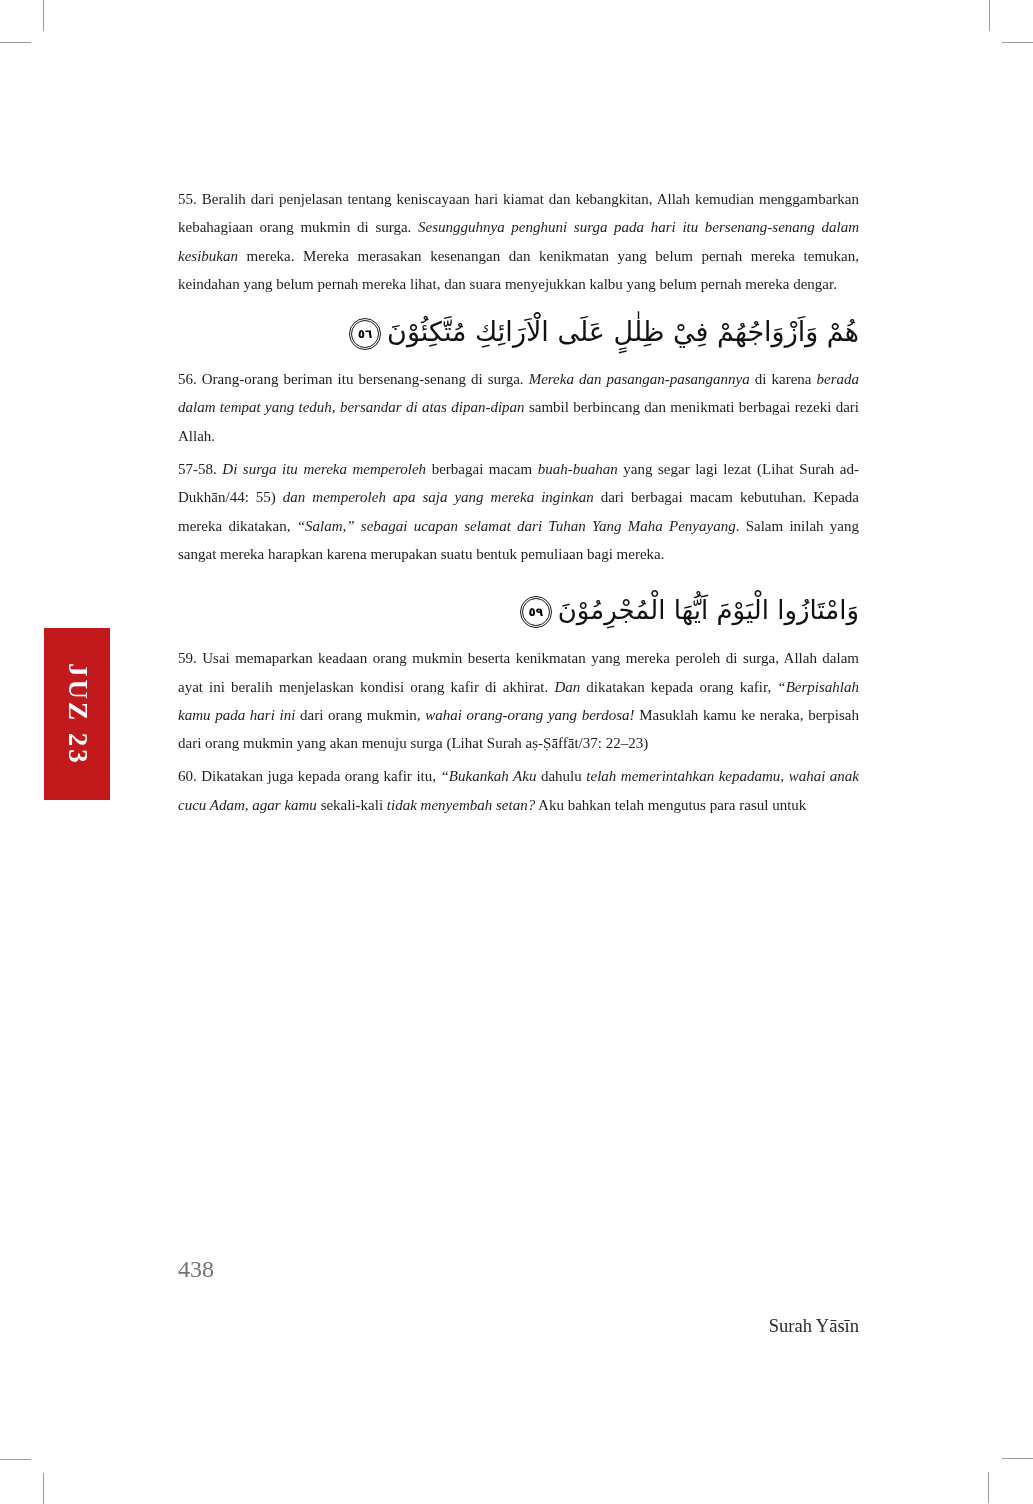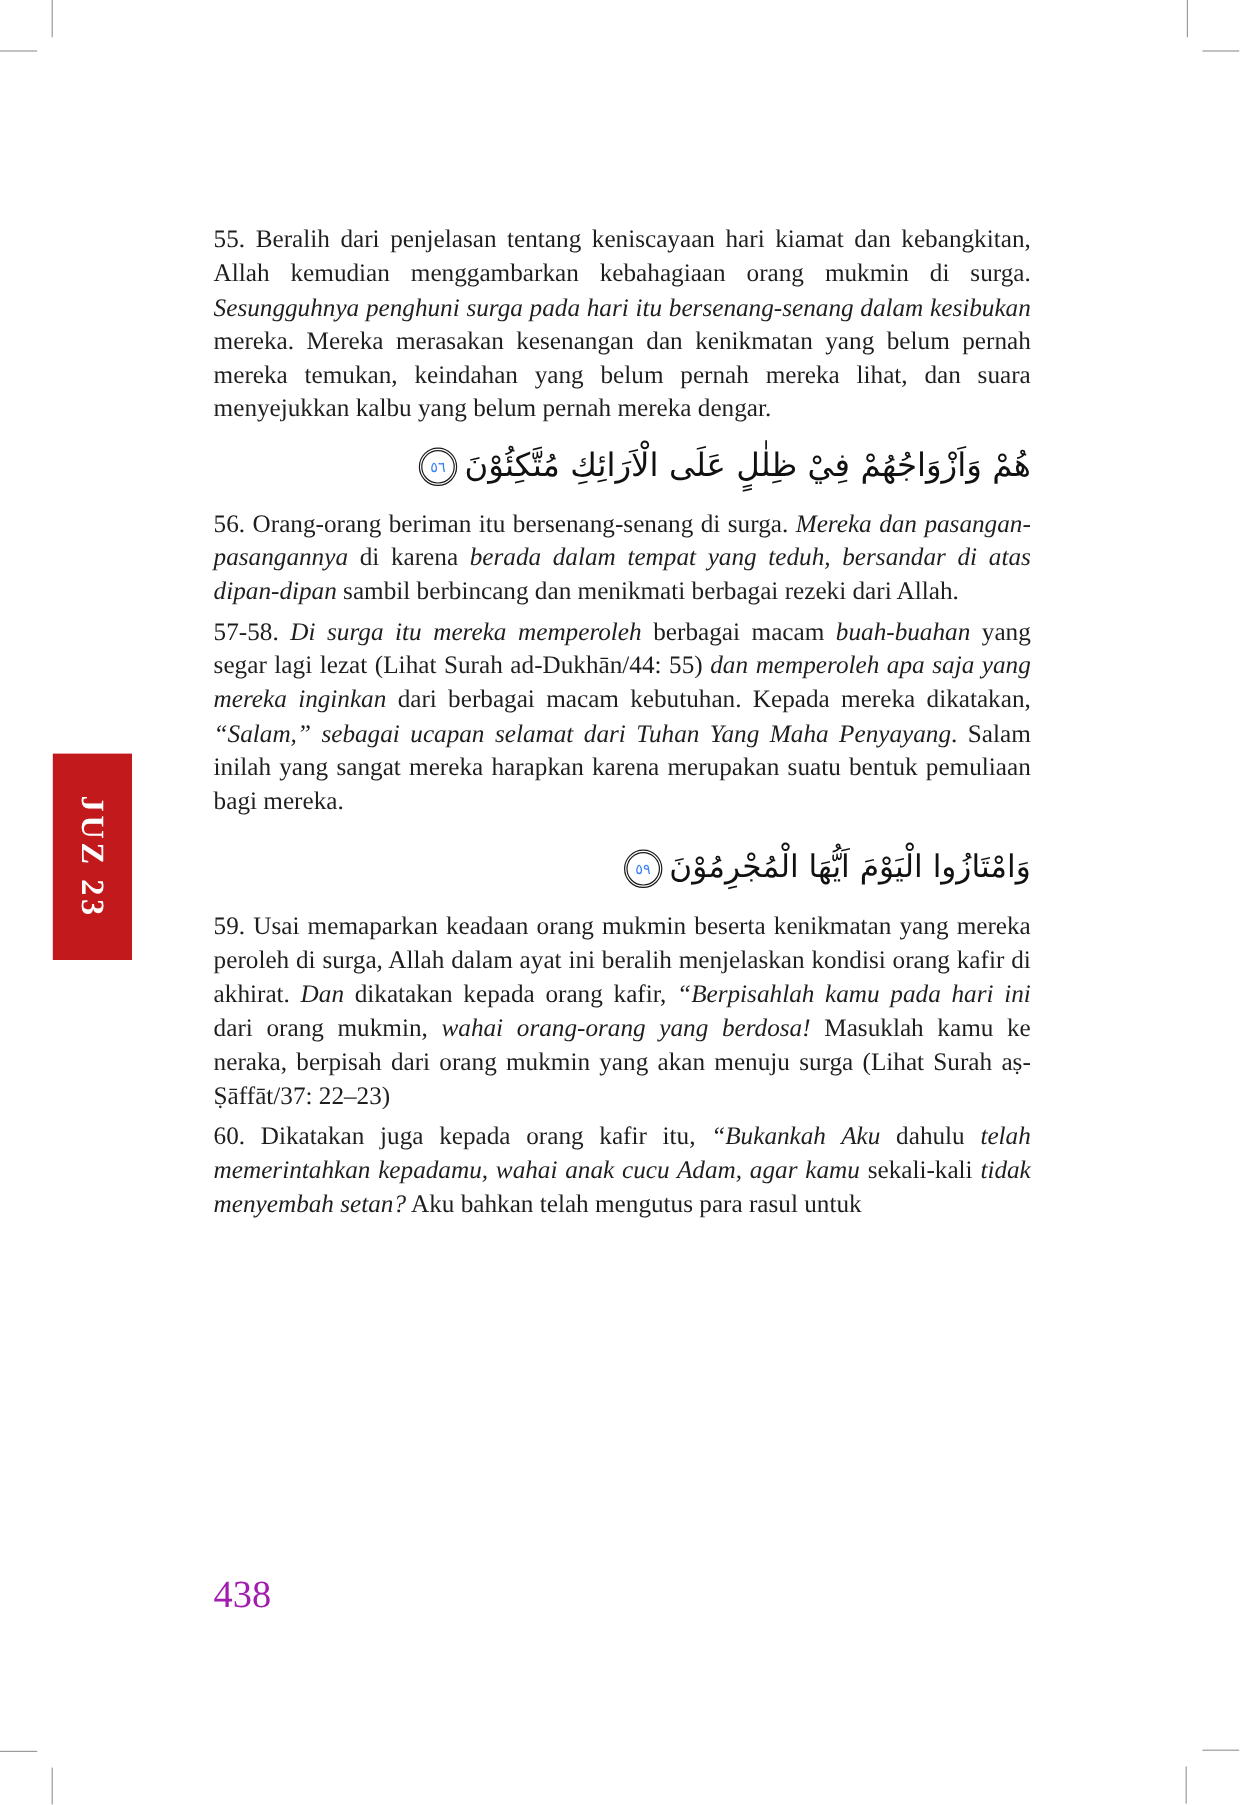--- a/index.html
+++ b/index.html
@@ -30,21 +30,21 @@
     letter-spacing:3px;
     font-family:"Liberation Serif", serif;
     white-space:nowrap;
   }
 
   
   .content{
     position:absolute;left:178px;top:185px;width:681px;
   }
   .para{
-    font-size:21px;
+    font-size:15px;
     line-height:28.3px;
     text-align:justify;
   }
   .para .it{font-style:italic;}
   .section-heading{
     font-size:21.5px;
     font-weight:bold;
     margin-top:46px;
     text-align:left;
   }
@@ -61,32 +61,33 @@
   .ayah-marker{
     display:inline-flex;
     align-items:center;justify-content:center;
     width:26px;height:26px;
     border:3px double #1a1a1a;
     border-radius:50%;
     font-size:12px;
     line-height:1;
     margin:0 6px;
     vertical-align:middle;
-    color:#3b82f6;
+    color:#000000;
+    font-weight:bold;
   }
   .ar-1{margin-top:6px;font-size:27px;line-height:56px;}
   .ar-2{margin-top:5px;font-size:26px;line-height:60px;}
   .ar-3{margin-top:13px;font-size:26px;line-height:58px;}
   .ar-4{margin-top:8px;font-size:24px;line-height:62px;}
   .p-after-arabic{margin-top:5px;}
 
   
   .footer-pagenum{
-    position:absolute;left:178px;top:1310px;
-    font-size:32px;color:#a21caf;
+    position:absolute;left:178px;top:1256px;
+    font-size:24px;color:#737373;
   }
   .footer-surah{
     position:absolute;top:1316px;left:178px;width:681px;
     text-align:right;
     font-size:18.5px;color:#2a2a2a;
   }
 </style>
 </head>
 <body>
 
@@ -120,14 +121,15 @@
     <div class="arabic-line ar-3"><span class="ar-text">وَامْتَازُوا الْيَوْمَ اَيُّهَا الْمُجْرِمُوْنَ</span><span class="ayah-marker">٥٩</span></div>
 
     <div class="para p-after-arabic"><span>59. Usai memaparkan keadaan orang mukmin beserta kenikmatan yang mereka peroleh di surga, Allah dalam ayat ini beralih menjelaskan kondisi orang kafir di akhirat. </span><span class="it">Dan</span><span> dikatakan kepada orang kafir, </span><span class="it">“Berpisahlah kamu pada hari ini</span><span> dari orang mukmin, </span><span class="it">wahai orang-orang yang berdosa!</span><span> Masuklah kamu ke neraka, berpisah dari orang mukmin yang akan menuju surga (Lihat Surah aṣ-Ṣāffāt/37: 22–23)</span></div>
 
 
     <div class="para p-after-arabic"><span>60. Dikatakan juga kepada orang kafir itu, </span><span class="it">“Bukankah Aku</span><span> dahulu </span><span class="it">telah memerintahkan kepadamu, wahai anak cucu Adam, agar kamu</span><span> sekali-kali </span><span class="it">tidak menyembah setan?</span><span> Aku bahkan telah mengutus para rasul untuk</span></div>
 
   </div>
 
   <div class="footer-pagenum">438</div>
+  <div class="footer-surah">Surah Yāsīn</div>
 
 </div>
 
 </body></html>

